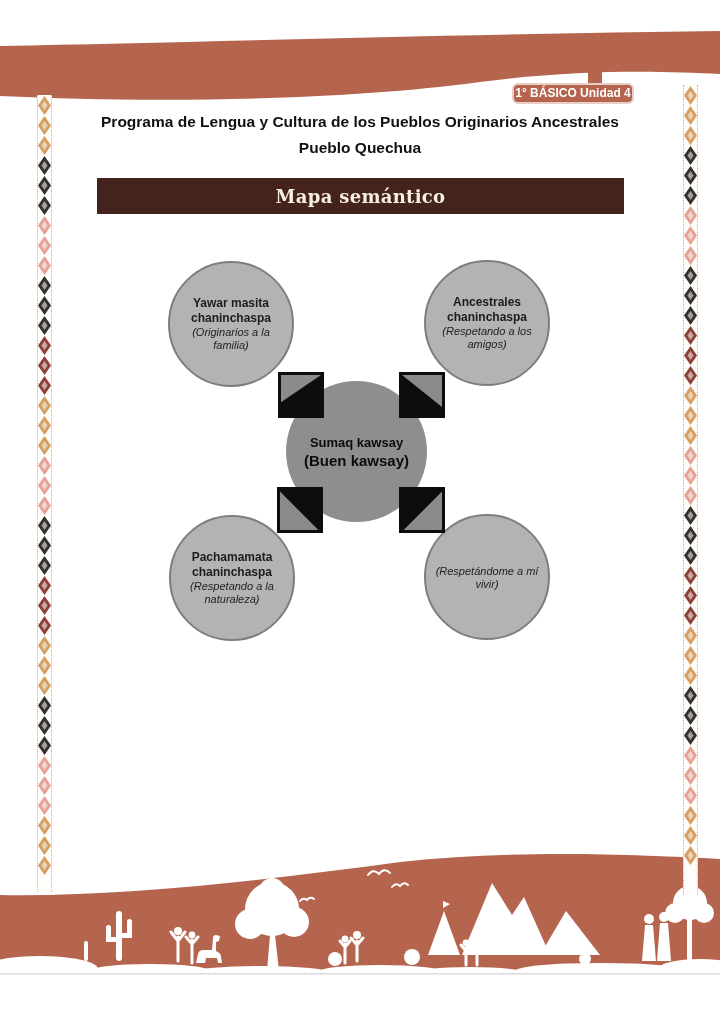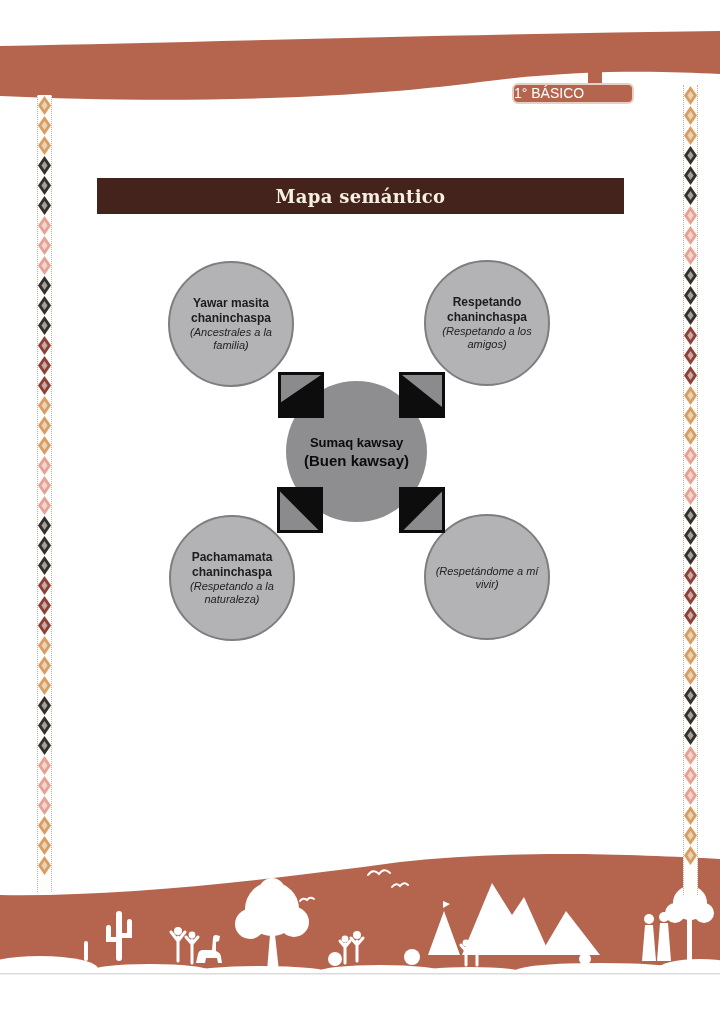--- a/index.html
+++ b/index.html
@@ -6,21 +6,21 @@
   #page{
     position:relative;width:720px;height:1019px;overflow:hidden;
     background:#ffffff;font-family:"Liberation Sans",sans-serif;
   }
   
   .top-wave{position:absolute;left:0;top:0;width:720px;height:110px;z-index:1;}
   
   .badge{
     position:absolute;left:512px;top:83px;width:118px;height:17px;z-index:2;
     background:#b5654e;border:2px solid #e8cfc5;border-radius:6px;
-    color:#ffffff;font-size:14px;font-weight:normal;line-height:17px;
+    color:#ffffff;font-size:12px;font-weight:bold;text-align:center;line-height:17px;
   }
   
   .titles{position:absolute;left:60px;top:109px;width:600px;text-align:center;z-index:2;}
   .titles .t1,.titles .t2{font-size:15.5px;font-weight:bold;color:#111;line-height:26px;}
   
   .banner{
     position:absolute;left:97px;top:178px;width:527px;height:36px;z-index:2;
     background:#45231d;color:#f7efe2;display:flex;align-items:center;justify-content:center;
     font-family:"DejaVu Serif",serif;font-weight:bold;font-size:18px;letter-spacing:.3px;
   }
@@ -70,20 +70,24 @@
 
 <div id="page">
 
   <svg class="top-wave" viewBox="0 0 720 110" preserveAspectRatio="none">
     <path fill="#b5654e" d="M0,46 C200,42 470,34 720,31 L720,74 C660,71 580,69 480,82 C340,101 150,103 0,96 Z"></path>
     <rect x="588" y="60" width="14" height="28" rx="3" fill="#b5654e"></rect>
   </svg>
 
   <div class="badge">1° BÁSICO Unidad 4</div>
 
+  <div class="titles">
+    <div class="t1">Programa de Lengua y Cultura de los Pueblos Originarios Ancestrales</div>
+    <div class="t2">Pueblo Quechua</div>
+  </div>
 
   <div class="banner">
     <span>Mapa semántico</span>
   </div>
 
   <div class="strip left">
       <div class="dia" style="--c: #d69e63;"></div>
       <div class="dia" style="--c: #d69e63;"></div>
       <div class="dia" style="--c: #d69e63;"></div>
       <div class="dia" style="--c: #35302c;"></div>
@@ -172,24 +176,24 @@
       <div class="cs">(Buen kawsay)</div>
     </div>
 
     <div class="sq tl"></div>
     <div class="sq tr"></div>
     <div class="sq bl"></div>
     <div class="sq br"></div>
 
     <div class="node tl">
       <div class="nt">Yawar masita chaninchaspa</div>
-      <div class="ns">(Ancestrales a la familia)</div>
+      <div class="ns">(Originarios a la familia)</div>
     </div>
     <div class="node tr">
-      <div class="nt">Respetando chaninchaspa</div>
+      <div class="nt">Ancestrales chaninchaspa</div>
       <div class="ns">(Respetando a los amigos)</div>
     </div>
     <div class="node bl">
       <div class="nt">Pachamamata chaninchaspa</div>
       <div class="ns">(Respetando a la naturaleza)</div>
     </div>
     <div class="node br">
       <div class="ns">(Respetándome a mí vivir)</div>
     </div>
 

